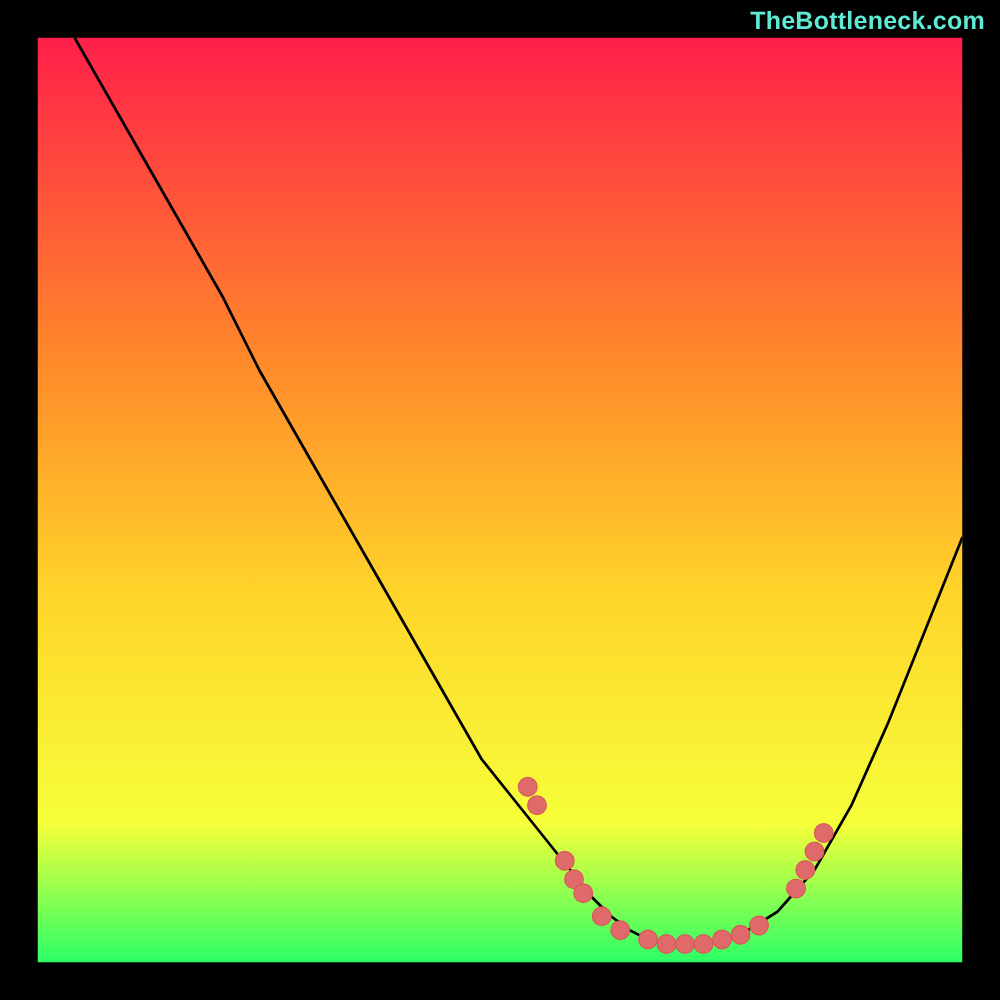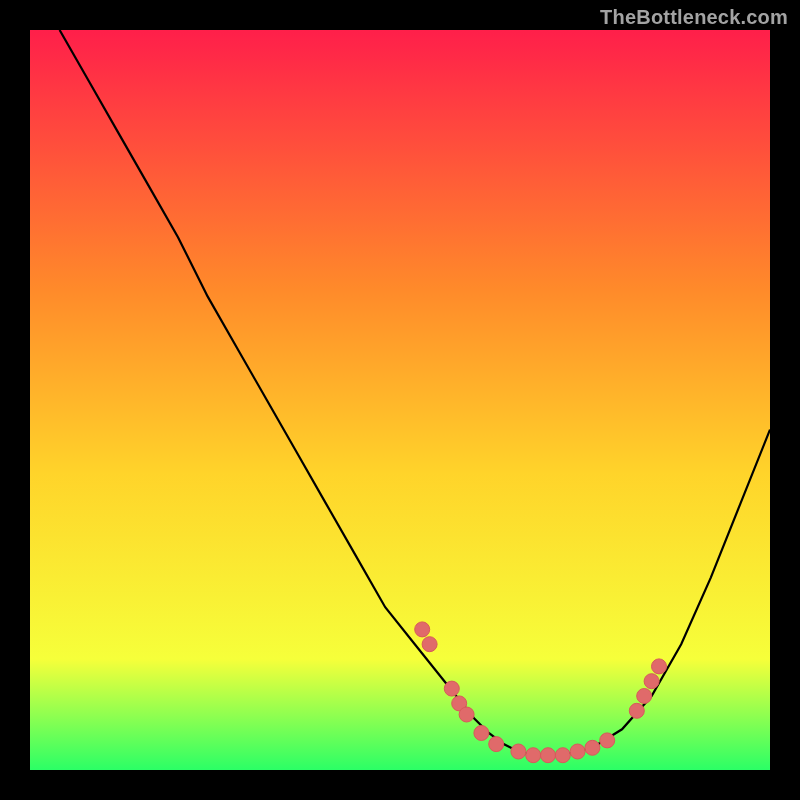--- a/index.html
+++ b/index.html
@@ -23,21 +23,21 @@
     position: absolute;
     left: 0;
     top: 0;
     width: 740px;
     height: 740px;
   }
   .attrib {
     position: absolute;
     top: 6px;
     right: 12px;
-    color: #a3a3a3;
+    color: #5eead4;
     font-size: 20px;
     font-weight: 600;
     letter-spacing: 0.2px;
   }
   svg { display: block; }
 </style>
 </head>
 <body>
 
 <div class="attrib">TheBottleneck.com</div>

